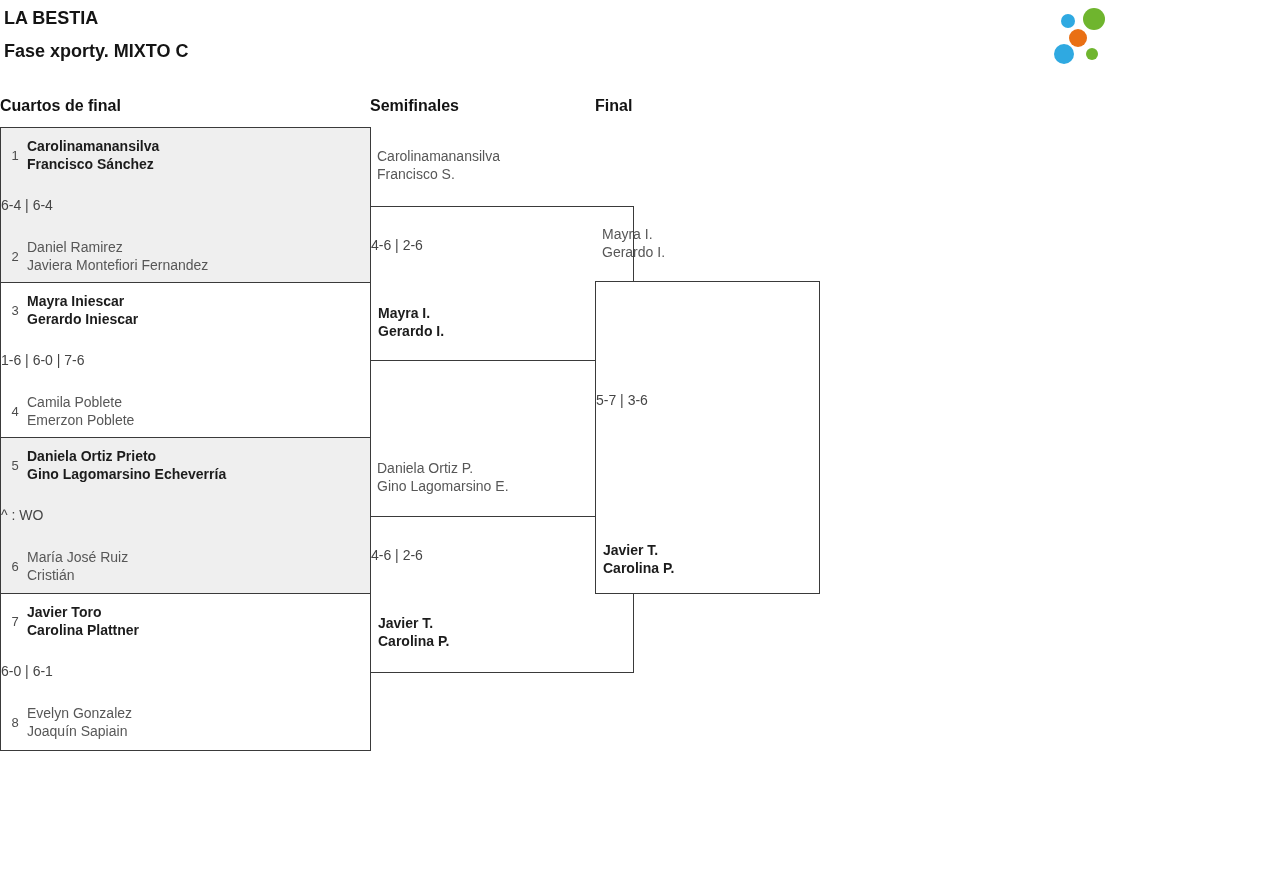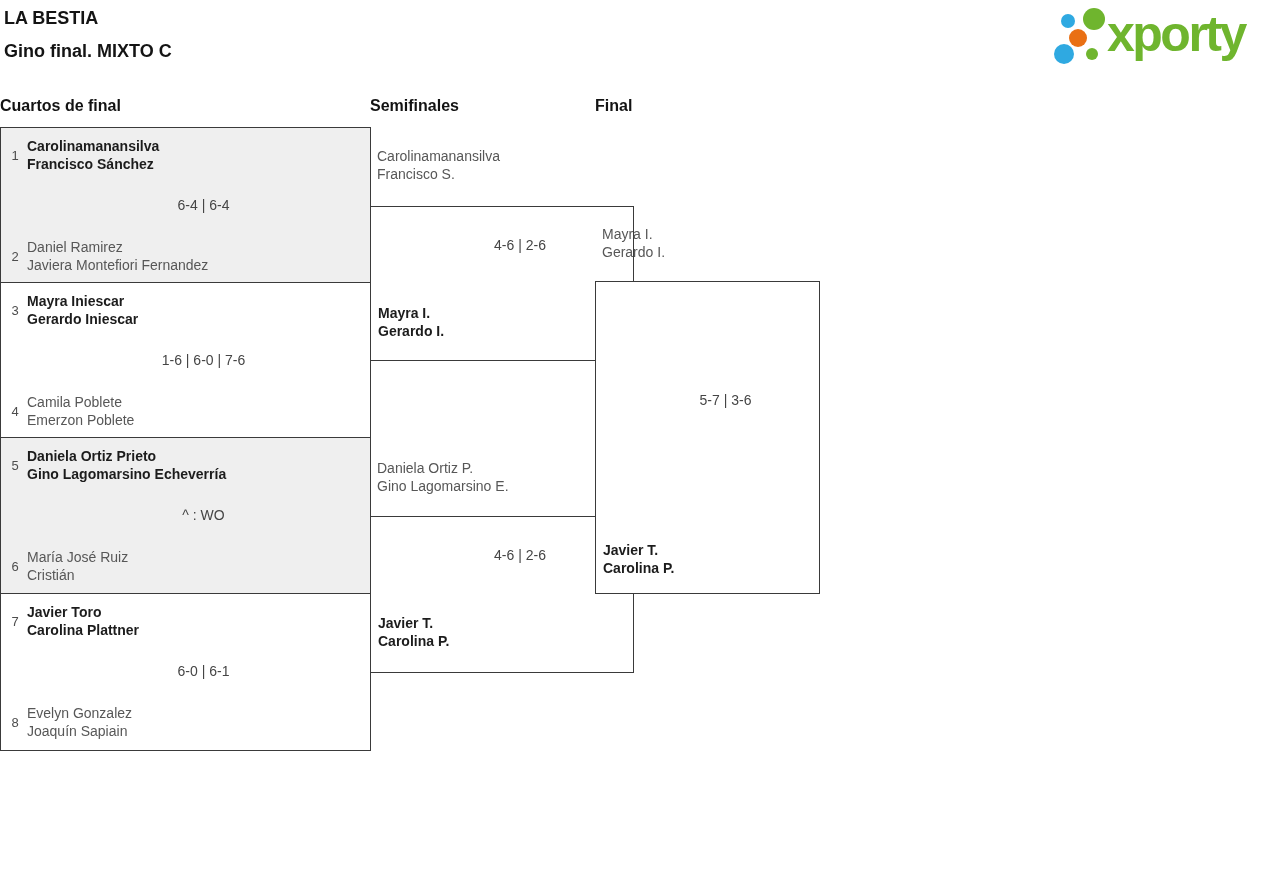--- a/index.html
+++ b/index.html
@@ -40,50 +40,49 @@
   .sf-1 { top:516px; height:157px; }
   .final-box { left:595px; top:281px; width:225px; height:313px; }
   
   .team-row { position:absolute; left:5px; right:14px; display:flex; }
   .row-top    { top:9px; }
   .row-bottom { top:110px; }
   .seed { flex:0 0 18px; text-align:center; font-size:13px; color:#4d4d4d; align-self:center; }
   .names { margin-left:3px; font-size:14px; line-height:18px; }
   .w { font-weight:700; color:#1c1c1c; }
   .l { font-weight:400; color:#575757; }
-  .score { position:absolute; left:0; right:12px; text-align:center; font-size:14px; color:#454545;padding-left:48px; }
+  .score { position:absolute; left:0; right:12px; text-align:left; font-size:14px; color:#454545; }
   .qf .score { top:69px; }
   .sf .score { top:30px; }
   .final-box .score { top:110px; }
   .inner-team { position:absolute; left:7px; font-size:14px; line-height:18px; }
   .sf .inner-team { top:97px; }
   .final-box .inner-team { bottom:16px; }
   
   .float-label { position:absolute; font-size:14px; line-height:18px; color:#575757; }
   .lbl-sf-0 { left:377px; top:147px; }
   .lbl-sf-1 { left:377px; top:459px; }
   .lbl-f    { left:602px; top:225px; }
 </style>
 </head>
 <body>
 
 <div class="page">
 
   <div class="title-block">
     <div class="title-line">LA BESTIA</div>
-    <div class="title-line">Gino final. MIXTO C</div>
+    <div class="title-line">Fase xporty. MIXTO C</div>
   </div>
 
   <div class="logo">
     <span class="dot dot-blue-small"></span>
     <span class="dot dot-green-big"></span>
     <span class="dot dot-orange"></span>
     <span class="dot dot-blue-big"></span>
     <span class="dot dot-green-small"></span>
-    <span class="logo-text">xporty</span>
   </div>
 
   <div class="col-header h-qf">Cuartos de final</div>
   <div class="col-header h-sf">Semifinales</div>
   <div class="col-header h-f">Final</div>
 
   <div class="match-box qf qf-0">
     <div class="team-row row-top">
       <span class="seed">1</span>
       <span class="names w">

